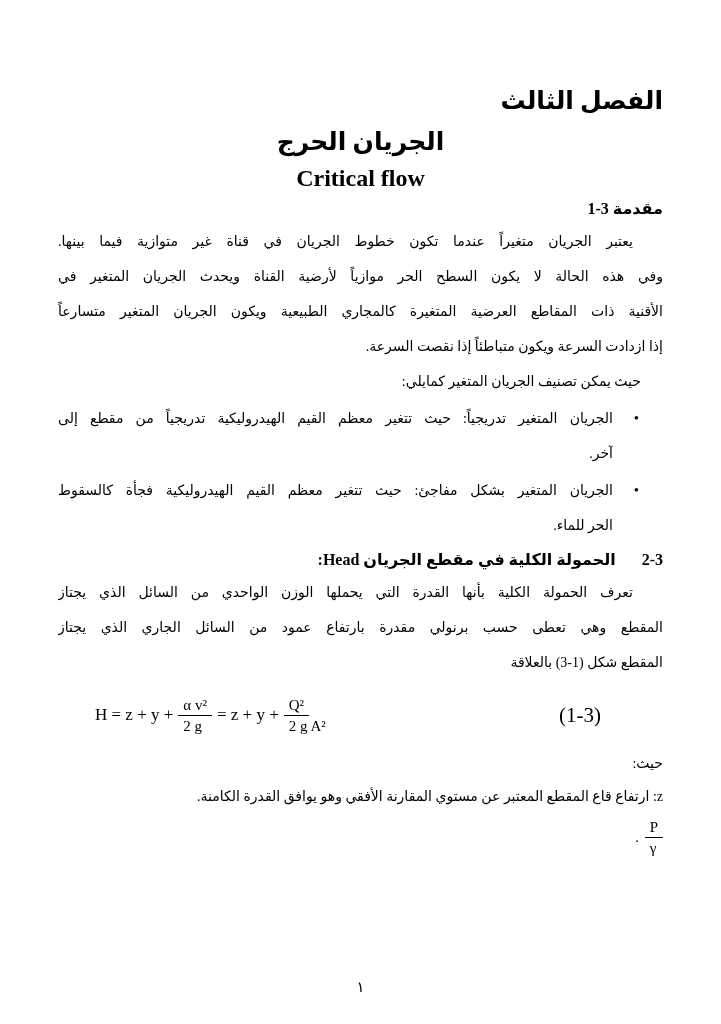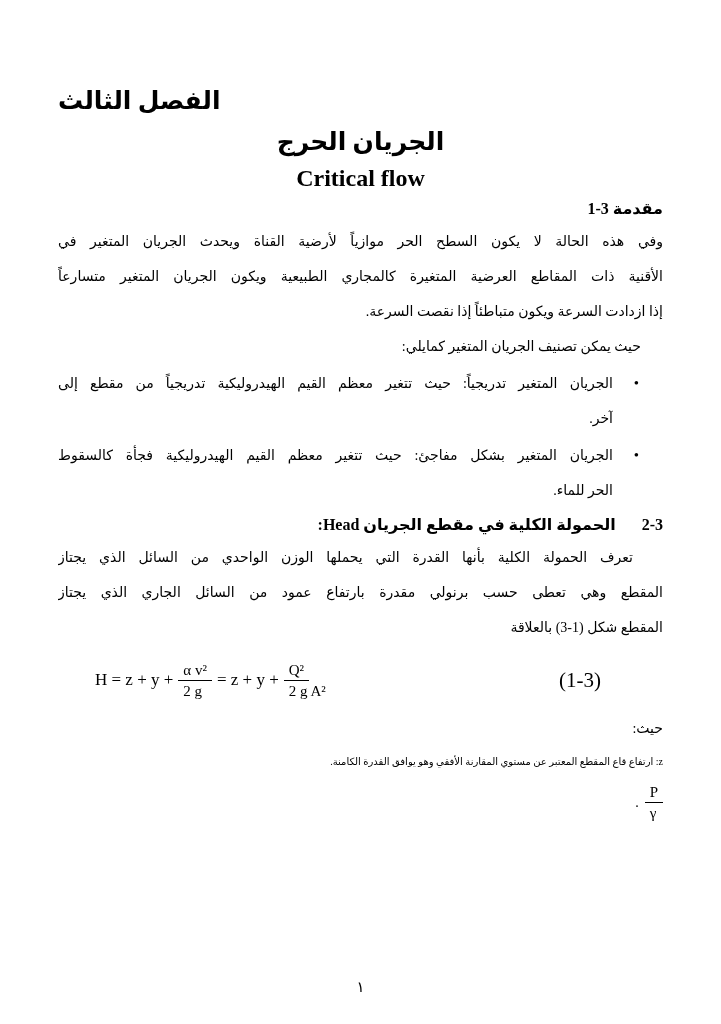--- a/index.html
+++ b/index.html
@@ -3,21 +3,21 @@
 <meta charset="utf-8">
 <style>
   html,body { margin:0; padding:0; background:#9a9a9a; }
   .page {
     width:721px; height:1024px; margin:0 auto; background:#ffffff;
     font-family:"Liberation Serif","DejaVu Sans",serif;
     color:#000; direction:rtl; box-sizing:border-box;
     padding:80px 58px 0 58px; position:relative; overflow:hidden;
   }
   
-  .t1 { text-align:left; font-size:25px; font-weight:700; line-height:42px; }
+  .t1 { text-align:right; font-size:25px; font-weight:700; line-height:42px; }
   .t2 { text-align:center; font-size:25px; font-weight:700; line-height:40px; }
   .t3 { text-align:center; font-size:24px; font-weight:700; line-height:32px; direction:ltr; }
   
   .h { font-size:16px; font-weight:700; line-height:30px; margin:0; }
   .h-ltr { direction:ltr; text-align:right; }
   .h-num { margin-left:22px; }
   
   .line, .jline {
     font-size:14px; line-height:35px; white-space:nowrap; overflow:hidden;
   }
@@ -34,21 +34,21 @@
     padding:6px 62px 4px 32px; height:58px;gap:14px;
   }
   .formula { display:flex; align-items:center; font-size:17px; white-space:nowrap; }
   .formula .op { margin:0 5px; }
   .frac { display:inline-flex; flex-direction:column; align-items:flex-start;
           vertical-align:middle; font-size:15px; line-height:20px; direction:ltr; }
   .frac .num { display:block; border-bottom:1.2px solid #000; padding:0 5px; text-align:center; }
   .frac .den { display:block; padding:0 5px; text-align:center; }
   .eq-num { font-size:21px; direction:ltr; }
   
-  .def { font-size:10px; line-height:33px; white-space:nowrap; }
+  .def { font-size:14px; line-height:33px; white-space:nowrap; }
   .def-flex { display:flex; direction:rtl; align-items:center; font-size:14px;
               line-height:22px; padding:4px 0; }
   .def-flex .gap { margin-left:6px; }
   .def-wrap { font-size:14px; }
   
   .where { font-size:14px; line-height:32px; }
   .pageno { position:absolute; bottom:28px; left:0; width:100%; text-align:center;
             font-size:15px; }
 </style>
 </head>
@@ -56,20 +56,21 @@
 
 <div class="page">
 
   <div class="t1">الفصل الثالث</div>
   <div class="t2">الجريان الحرج</div>
   <div class="t3">Critical flow</div>
 
   <h2 class="h h-ltr">1-3 مقدمة</h2>
 
   <div>
+    <div class="jline indent">يعتبر الجريان متغيراً عندما تكون خطوط الجريان في قناة غير متوازية فيما بينها.</div>
     <div class="jline">وفي هذه الحالة لا يكون السطح الحر موازياً لأرضية القناة ويحدث الجريان المتغير في</div>
     <div class="jline">الأقنية ذات المقاطع العرضية المتغيرة كالمجاري الطبيعية ويكون الجريان المتغير متسارعاً</div>
     <div class="line">إذا ازدادت السرعة ويكون متباطئاً إذا نقصت السرعة.</div>
   </div>
 
   <div class="line small-indent">حيث يمكن تصنيف الجريان المتغير كمايلي:</div>
 
   <ul class="bullets">
     <li>
       <span class="bmark">•</span>

